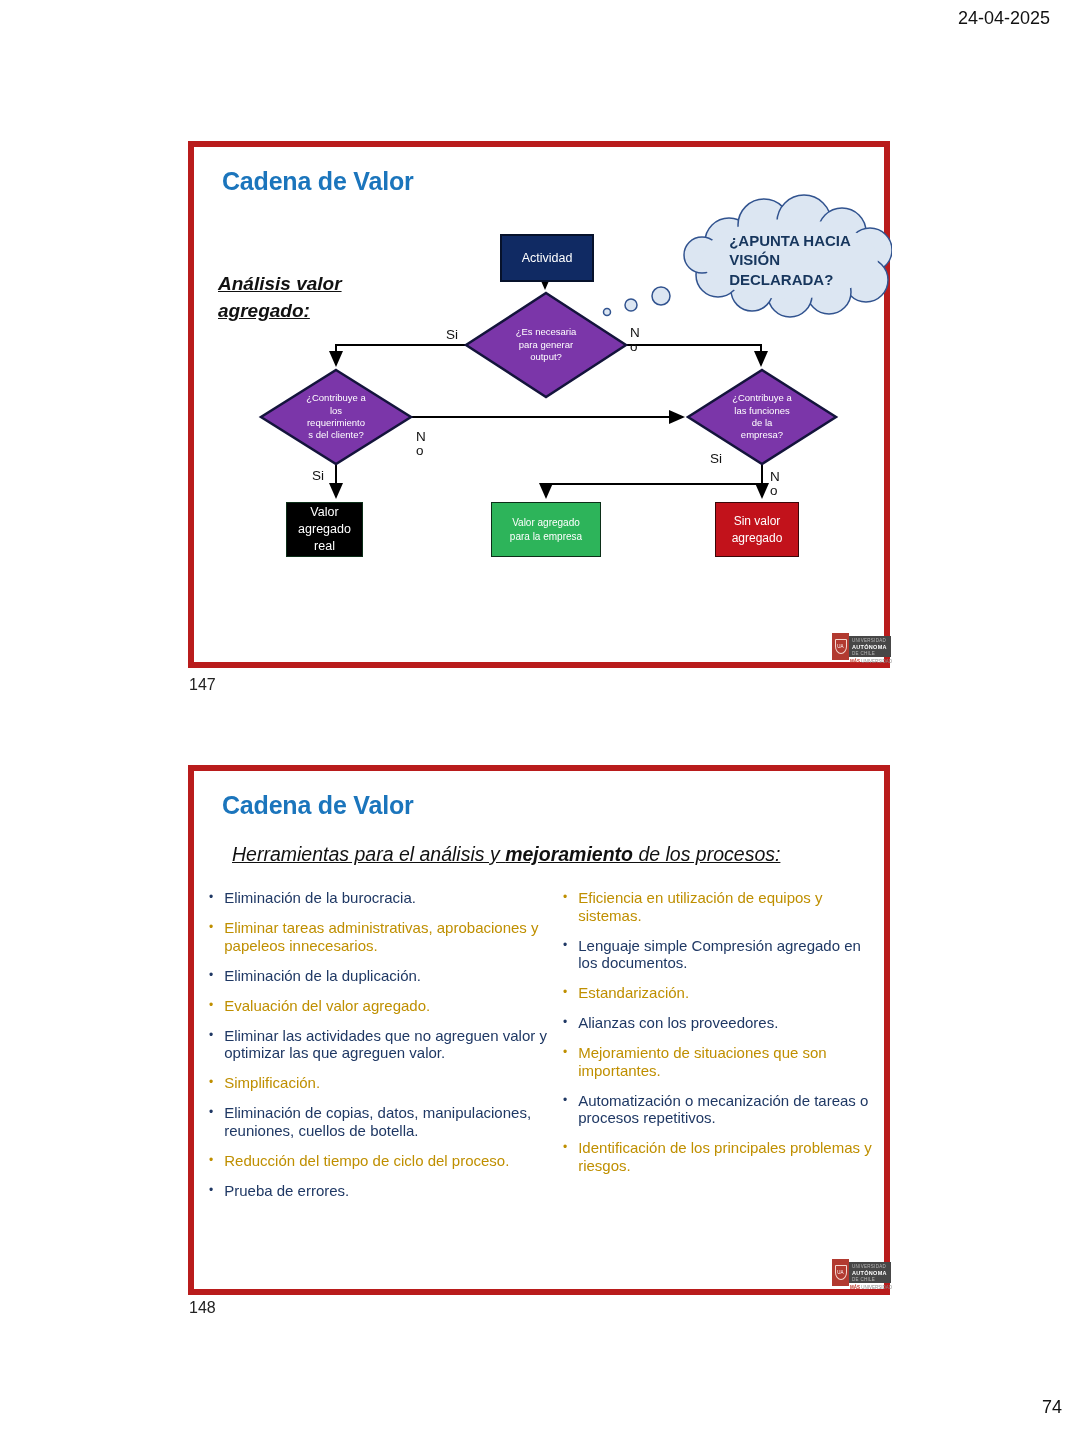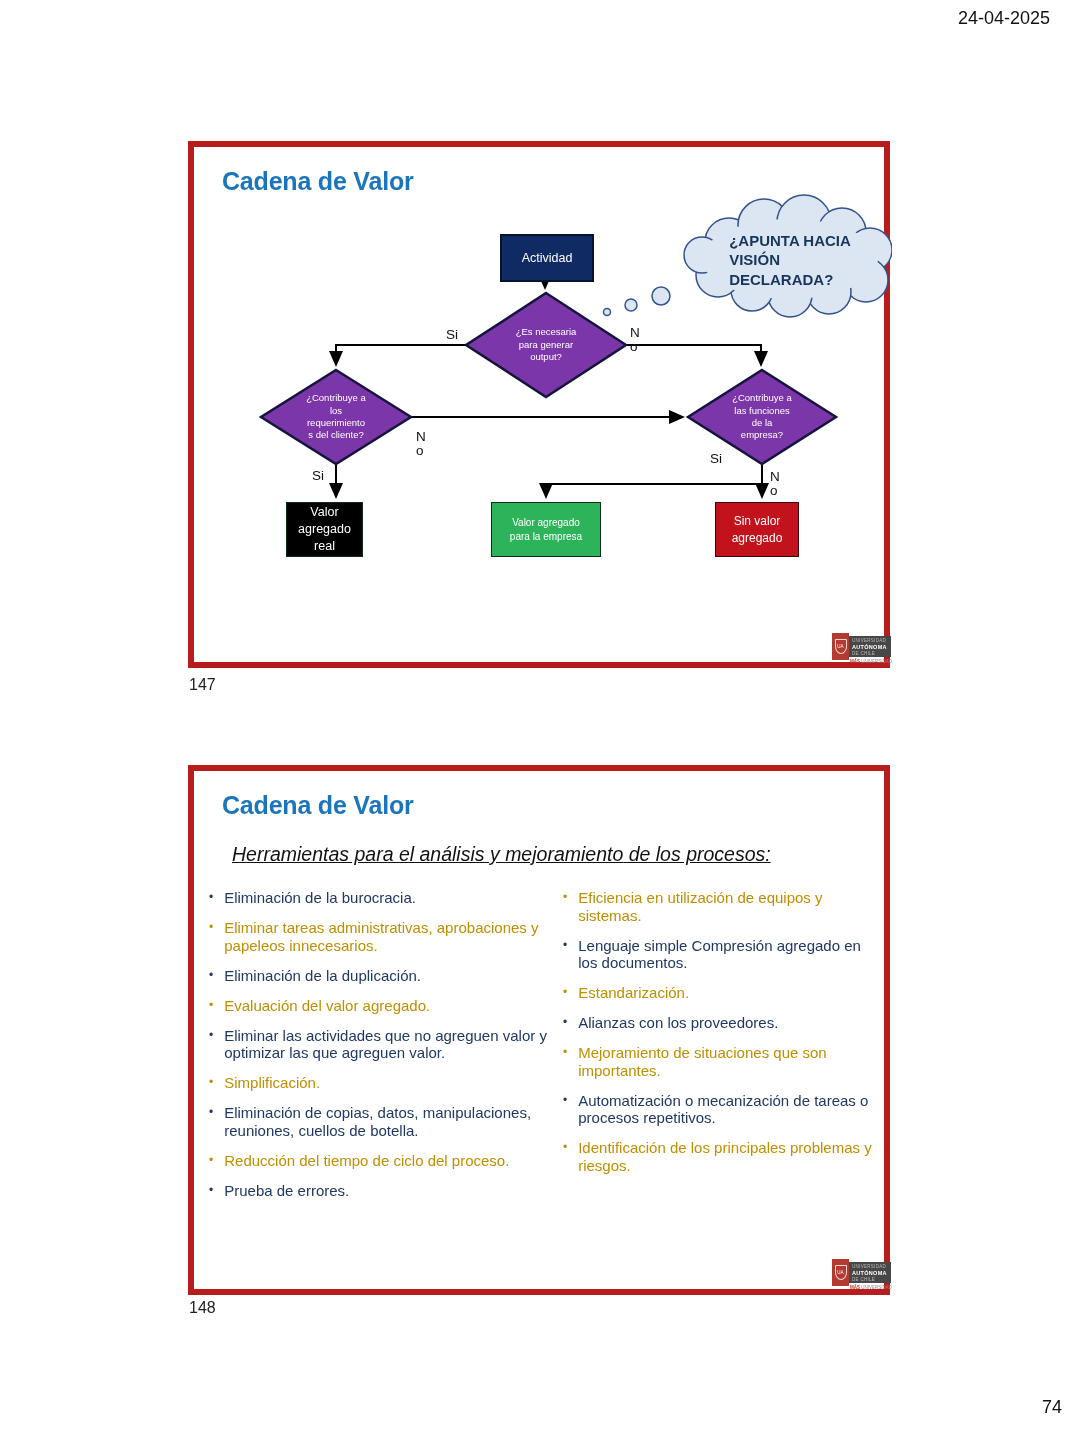--- a/index.html
+++ b/index.html
@@ -72,37 +72,39 @@
   .logo .l1,.logo .l3{font-size:4.5px;color:#b9b9b9;letter-spacing:.3px;}
   .logo .l2{font-size:5.5px;color:#ffffff;font-weight:bold;letter-spacing:.3px;}
   .logo .cap{position:absolute;left:18px;top:26px;font-size:4.5px;white-space:nowrap;}
   .logo .cap .m{color:#c0392b;font-weight:bold;}
   .logo .cap .u{color:#8a8a8a;}
   
   .heading{
     left:38px;top:72px;position:absolute;font-size:19.5px;font-style:italic;
     text-decoration:underline;color:#111;
   }
-  .heading .b{font-weight:normal;}
+  .heading .b{font-weight:bold;}
   .cols{left:15px;top:118px;width:672px;position:absolute;display:flex;gap:16px;}
   .col{list-style:none;margin:0;padding:0;}
   .col.left{width:338px;}
   .col.right{width:318px;}
   .bullet-item{display:flex;gap:11px;margin-bottom:12.5px;font-size:15px;line-height:17.5px;}
   .bullet-item .dot{font-size:12px;line-height:17.5px;flex:0 0 auto;}
   .bullet-item[data-color="navy"]{color:#1F3864;}
   .bullet-item[data-color="gold"]{color:#BF8F00;}
 </style>
 </head>
 <body>
 
 <div class="abs date">24-04-2025</div>
 
 <div id="slide1" class="slide">
   <div class="slide-title">Cadena de Valor</div>
+  <div class="analysis-label">Análisis valor
+agregado:</div>
 
   <svg class="flow-svg" width="698" height="523" viewBox="0 0 698 523">
     <defs>
       <marker id="arrow" markerWidth="9" markerHeight="8" refX="7" refY="3.5" orient="auto">
         <path d="M0,0 L8,3.5 L0,7 z" fill="#000"></path>
       </marker>
     </defs>
 
     <g stroke="#000" stroke-width="2" fill="none">
       <line x1="351" y1="135" x2="351" y2="141" marker-end="url(#arrow)"></line>

